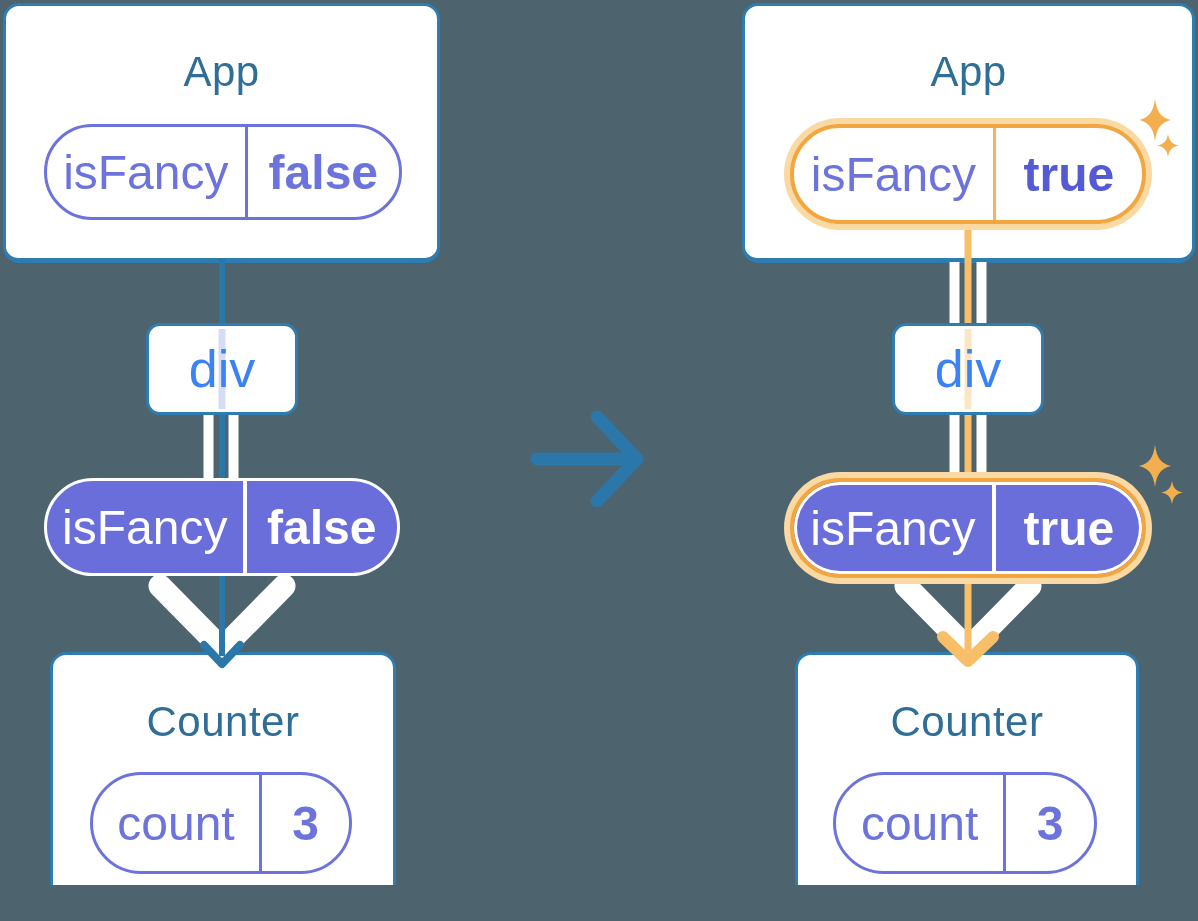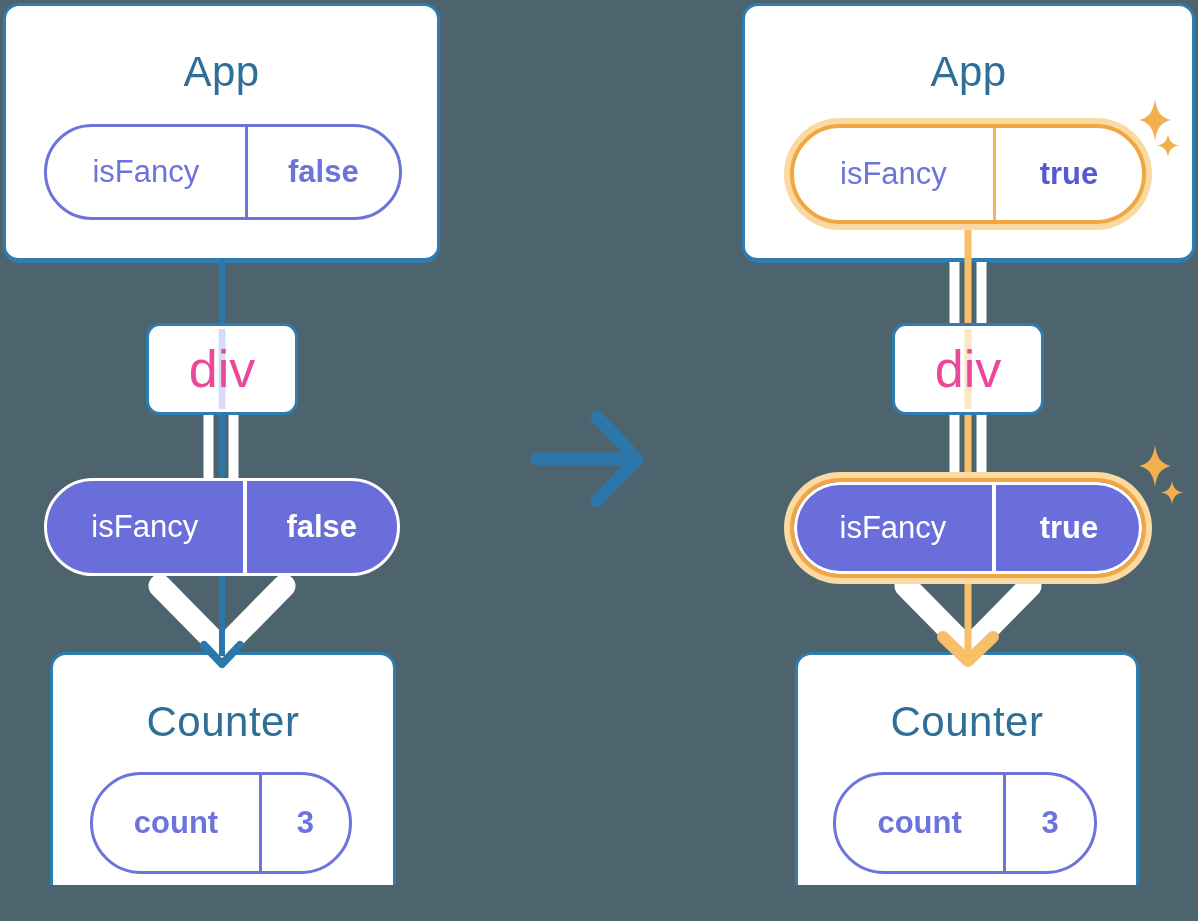--- a/index.html
+++ b/index.html
@@ -51,39 +51,39 @@
     top:3px;bottom:3px;
     left:50%;
     width:7px;
     transform:translateX(-50%);
   }
   .innerline.lavender{background:#D6DCF6;}
   .innerline.peach{background:#FCE7C4;}
   .divbox .divlabel{
     position:relative;
     font-size:52px;
-    color:#ec4899;
+    color:#3b82f6;
   }
   
   .pill{
     position:absolute;
     z-index:4;
     display:flex;
     box-sizing:border-box;
     border-radius:60px;
     overflow:hidden;
   }
   .pill .seg{
     display:flex;align-items:center;justify-content:center;
-    font-size:31px;
+    font-size:48px;
     box-sizing:border-box;
   }
   .pill .seg.key{flex:0 0 57%;}
   .pill .seg.val{flex:1 1 auto;font-weight:bold;}
-  .pill.wide-key .seg.key{flex-basis:66%;font-weight:bold;}
+  .pill.wide-key .seg.key{flex-basis:66%;}
 
   .pill.outline{
     background:#fff;
     border:3px solid #6C73DC;
   }
   .pill.outline .seg{color:#6C73DC;}
   .pill.outline .seg.key{border-right:3px solid #6C73DC;}
 
   .pill.solid{
     background:#6A6EDB;

